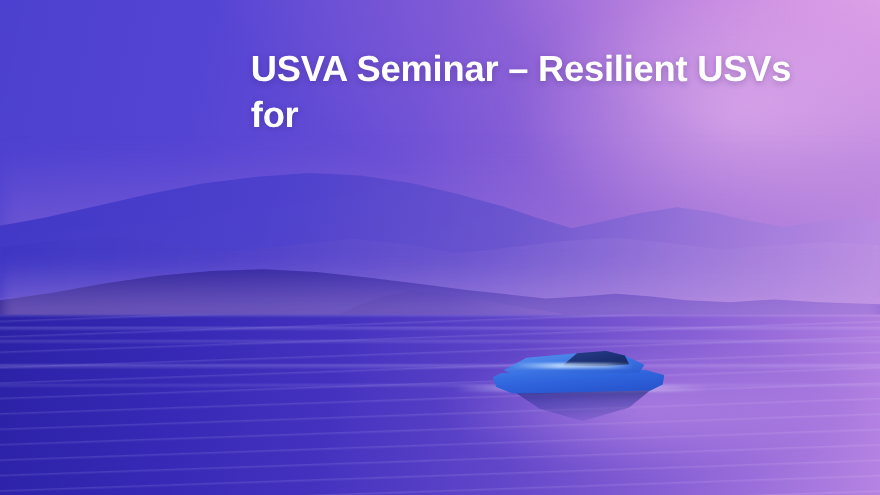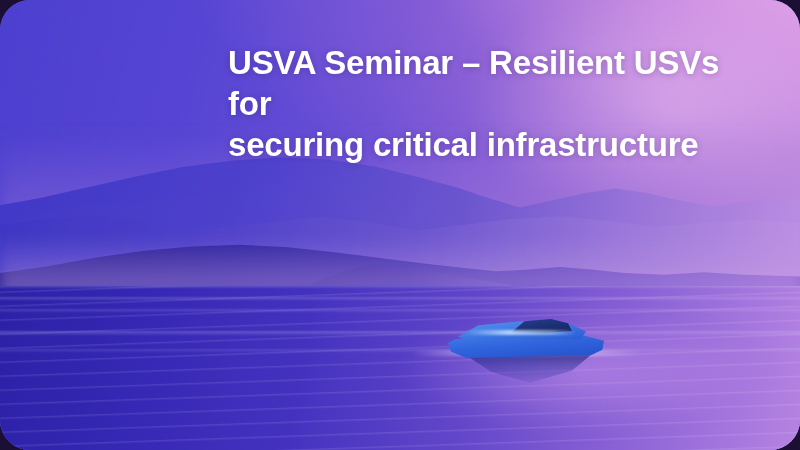--- a/index.html
+++ b/index.html
@@ -8,21 +8,20 @@
   body {
     font-family:"Liberation Sans", sans-serif;
     display:flex; align-items:flex-start; justify-content:flex-start;
   }
 
   .slide {
     position:relative;
     width:800px; height:450px;
     overflow:hidden;
     background:#5a4bd4;
-    border-radius:30px;
   }
 
   
   .sky {
     position:absolute; inset:0;
     background:
       radial-gradient(130% 95% at 112% -8%,  rgba(236,178,236,0.98) 0%, rgba(214,150,228,0.80) 22%, rgba(170,112,214,0.38) 45%, rgba(120,80,200,0.05) 68%),
       linear-gradient(102deg, #4a3fd0 0%, #5344d4 22%, #6a4fd6 45%, #8e63d8 66%, #b27ee0 84%, #cf9ce8 100%);
   }
   .sky-glow {
@@ -187,21 +186,20 @@
   <div class="usv-reflection"></div>
   <div class="usv">
     <div class="usv-hull"></div>
     <div class="usv-deck"></div>
     <div class="usv-canopy"></div>
     <div class="usv-hilite"></div>
   </div>
 
   <div class="title">
     <div>USVA Seminar – Resilient USVs for</div>
-    <div>securing critical infrastructure</div>
   </div>
 
   <div class="logos">
 
     
 
     
 
     
 

